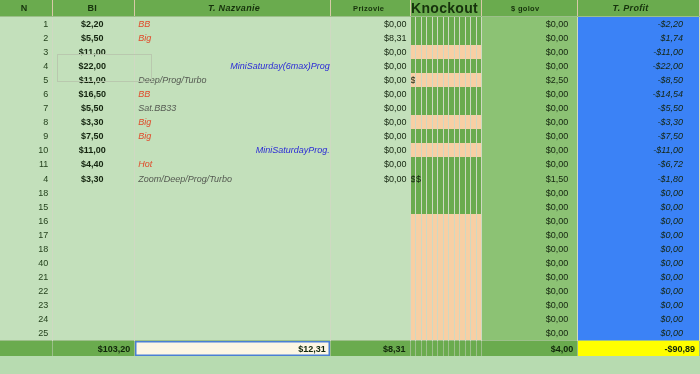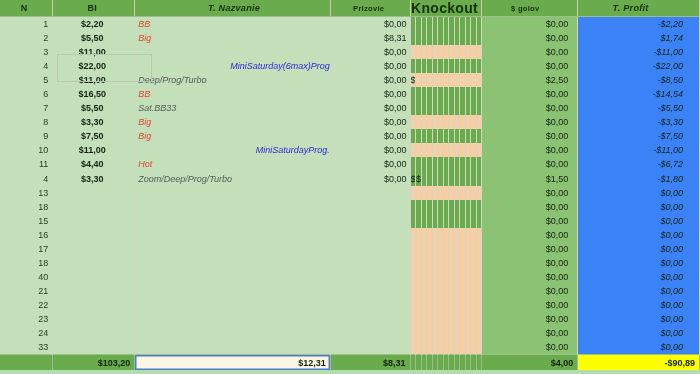--- a/index.html
+++ b/index.html
@@ -323,41 +323,20 @@
           <td class="c-ko bandA"></td>
           <td class="c-ko bandA"></td>
           <td class="c-ko bandA"></td>
           <td class="c-ko bandA"></td>
           <td class="c-ko bandA"></td>
           <td class="c-ko bandA"></td>
           <td class="c-gol golA">$1,50</td>
           <td class="c-prof profA">-$1,80</td>
         </tr>
         <tr class="row">
-          <td class="c-n">13</td>
-          <td class="c-bi"></td>
-          <td class="c-name nm-gray"></td>
-          <td class="c-prize"></td>
-          <td class="c-ko bandB"></td>
-          <td class="c-ko bandB"></td>
-          <td class="c-ko bandB"></td>
-          <td class="c-ko bandB"></td>
-          <td class="c-ko bandB"></td>
-          <td class="c-ko bandB"></td>
-          <td class="c-ko bandB"></td>
-          <td class="c-ko bandB"></td>
-          <td class="c-ko bandB"></td>
-          <td class="c-ko bandB"></td>
-          <td class="c-ko bandB"></td>
-          <td class="c-ko bandB"></td>
-          <td class="c-ko bandB"></td>
-          <td class="c-gol golA">$0,00</td>
-          <td class="c-prof profA">$0,00</td>
-        </tr>
-        <tr class="row">
           <td class="c-n">18</td>
           <td class="c-bi"></td>
           <td class="c-name nm-gray"></td>
           <td class="c-prize"></td>
           <td class="c-ko bandA"></td>
           <td class="c-ko bandA"></td>
           <td class="c-ko bandA"></td>
           <td class="c-ko bandA"></td>
           <td class="c-ko bandA"></td>
           <td class="c-ko bandA"></td>
@@ -554,21 +533,21 @@
           <td class="c-ko bandB"></td>
           <td class="c-ko bandB"></td>
           <td class="c-ko bandB"></td>
           <td class="c-ko bandB"></td>
           <td class="c-ko bandB"></td>
           <td class="c-ko bandB"></td>
           <td class="c-gol golA">$0,00</td>
           <td class="c-prof profA">$0,00</td>
         </tr>
         <tr class="row">
-          <td class="c-n">33</td>
+          <td class="c-n">25</td>
           <td class="c-bi"></td>
           <td class="c-name nm-gray"></td>
           <td class="c-prize"></td>
           <td class="c-ko bandB"></td>
           <td class="c-ko bandB"></td>
           <td class="c-ko bandB"></td>
           <td class="c-ko bandB"></td>
           <td class="c-ko bandB"></td>
           <td class="c-ko bandB"></td>
           <td class="c-ko bandB"></td>

